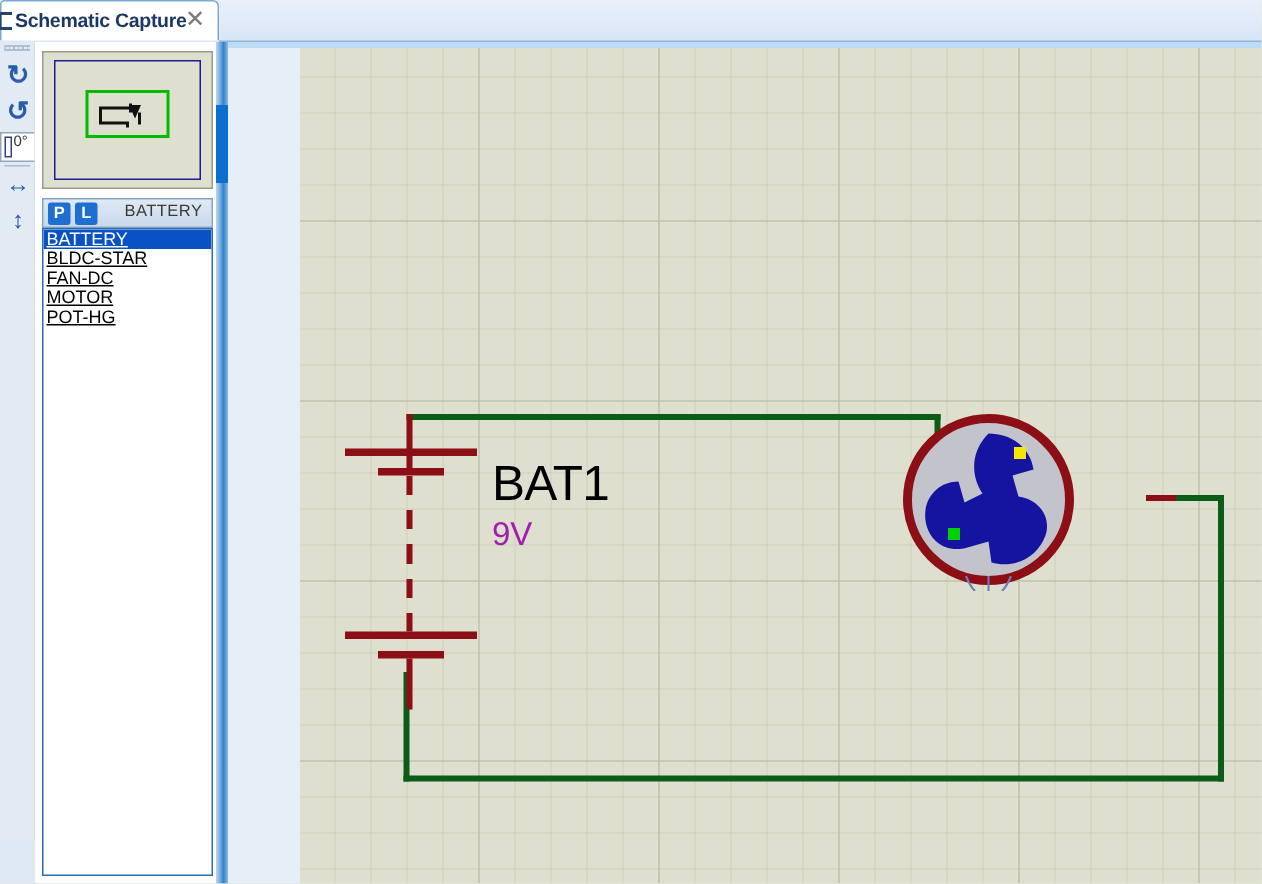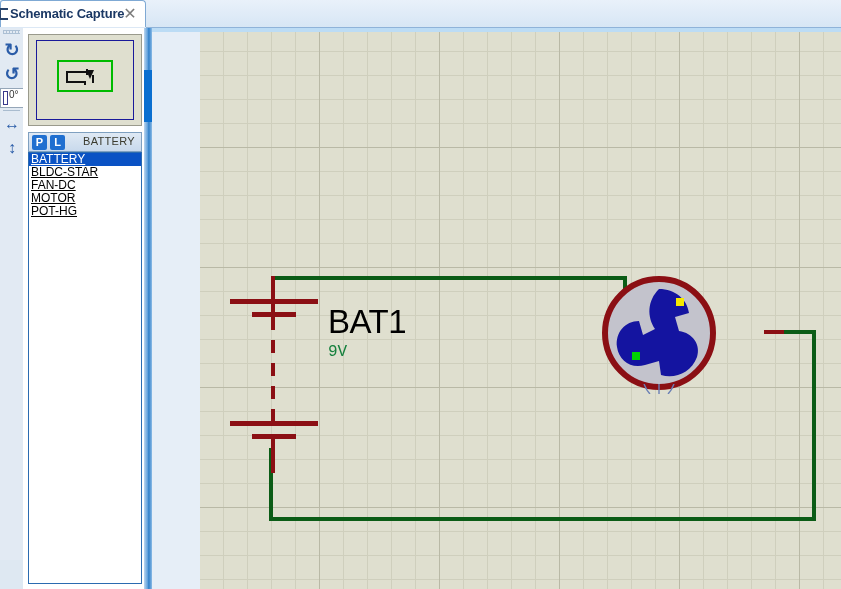--- a/index.html
+++ b/index.html
@@ -170,22 +170,22 @@
   .batt-plate{position:absolute;background:#8b0f14;}
   .batt-dash{
     position:absolute;width:4px;
     background:repeating-linear-gradient(#8b0f14 0 13px,transparent 13px 23px);
   }
   .lbl-bat{
     position:absolute;font-size:33px;color:#000;
     font-family:"Liberation Sans", sans-serif;letter-spacing:-.5px;
   }
   .lbl-9v{
-    position:absolute;font-size:16px;color:#15803d;
-    font-family:Liberation Mono, monospace;
+    position:absolute;font-size:22px;color:#a21caf;
+    font-family:Liberation Sans, sans-serif;
   }
 
   
   .motor{
     position:absolute;left:602px;top:276px;width:114px;height:114px;
   }
   .motor-ring{
     position:absolute;inset:0;border-radius:50%;
     background:#c3c3cc;border:6px solid #8b0f14;box-sizing:border-box;
   }

